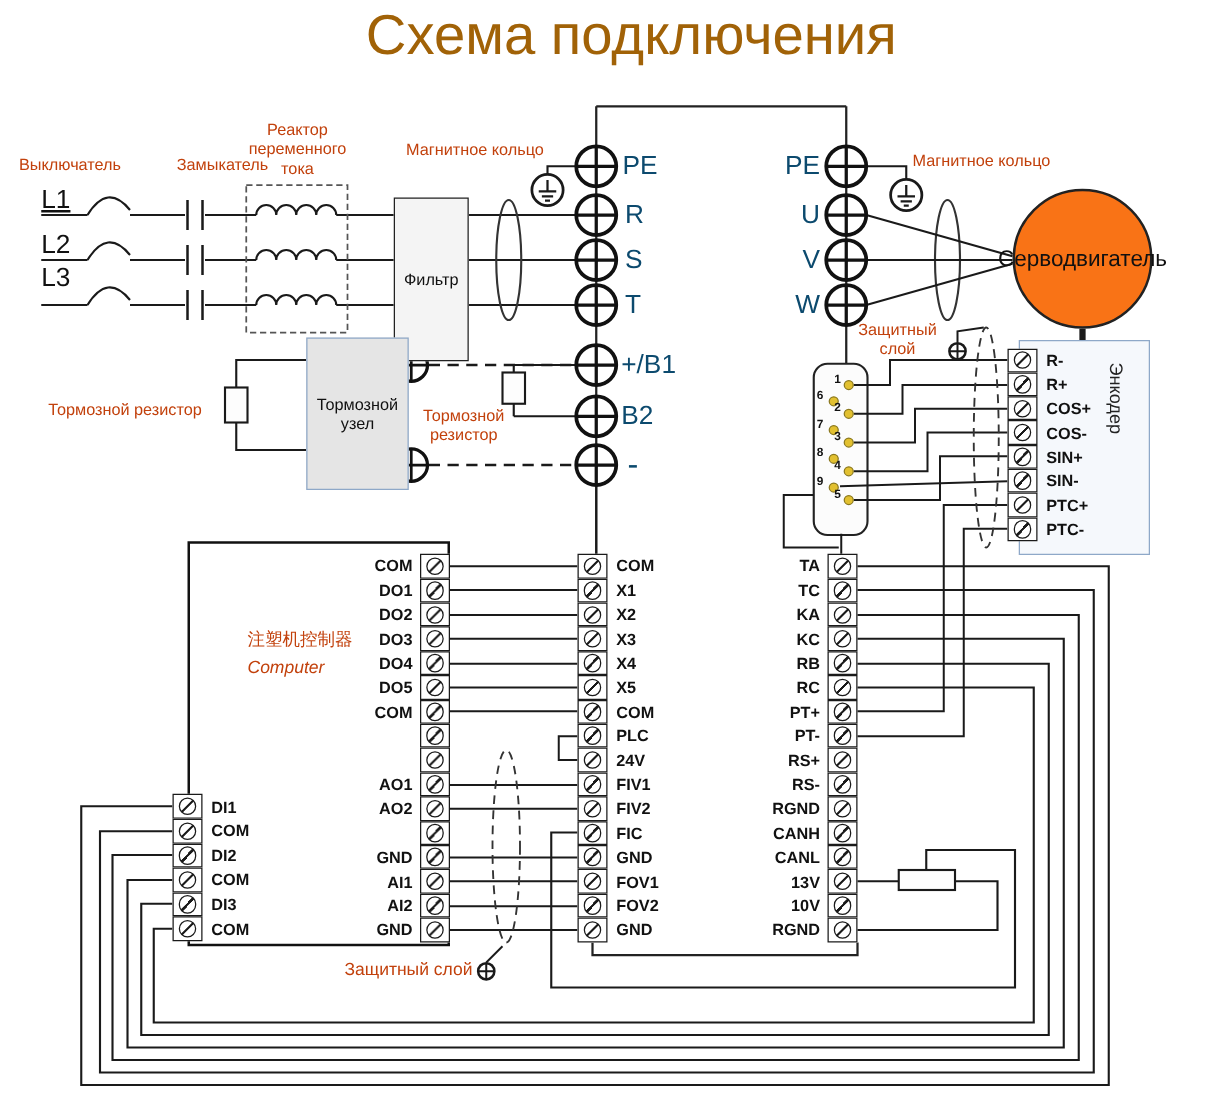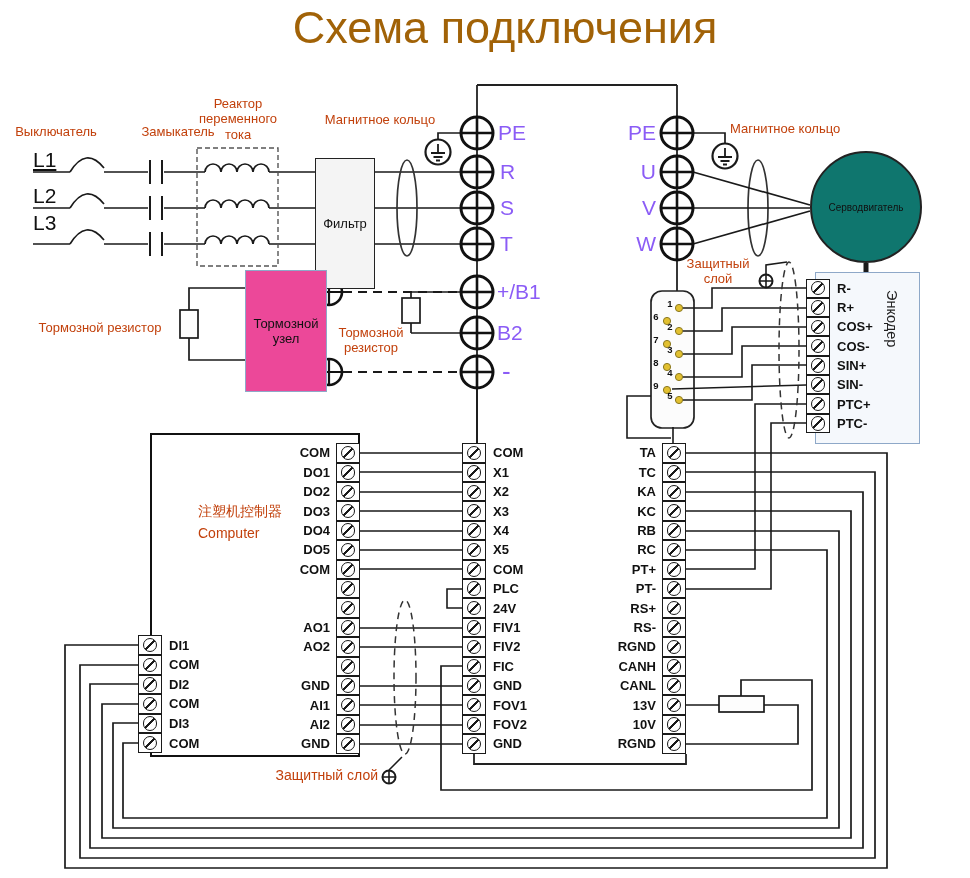--- a/index.html
+++ b/index.html
@@ -6,39 +6,39 @@
   #canvas{position:relative;width:970px;height:878px;background:#fff;overflow:hidden;
           font-family:"Liberation Sans",sans-serif;color:#111;}
   #wires{position:absolute;left:0;top:0;}
   .lbl{position:absolute;font:13px/1.18 "Liberation Sans",sans-serif;color:#c2410c;}
   .ctr{text-align:center;}
   .rgt{text-align:right;}
   .title{position:absolute;left:0;right:0;top:3px;text-align:center;
          font:400 45px/1.1 "Liberation Sans",sans-serif;color:#a16207;margin-left:40px;}
   .box{position:absolute;box-sizing:border-box;border:1.6px solid #222;background:#f4f4f4;
        display:flex;align-items:center;justify-content:center;font-size:13px;}
-  .bluebox{border:1.5px solid #8ea8c8;background:#ec4899;}
+  .bluebox{border:1.5px solid #8ea8c8;background:#e5e5e5;}
   .whitebox{background:#fff;border:2px solid #111;}
-  .bigterm{position:absolute;font:400 21px/1 "Liberation Sans",sans-serif;color:#8b5cf6;}
+  .bigterm{position:absolute;font:400 21px/1 "Liberation Sans",sans-serif;color:#0c4a6e;}
   .phase{position:absolute;left:33px;width:33px;font:400 21px/1 "Liberation Sans",sans-serif;}
   .strip{position:absolute;}
   .trow{display:flex;align-items:center;height:var(--rh,19.4px);}
   .screw{box-sizing:border-box;flex:0 0 24px;height:100%;border:1.5px solid #1a1a1a;background:#fff;
          display:flex;align-items:center;justify-content:center;}
   .screw::before{content:"";width:12.5px;height:12.5px;border:1.5px solid #1a1a1a;border-radius:50%;
          background:linear-gradient(135deg,transparent 44%,#1a1a1a 44%,#1a1a1a 56%,transparent 56%);}
   .tlabel{font:700 13px/1 "Liberation Sans",sans-serif;white-space:nowrap;}
   .tlabel.l{width:58px;text-align:right;margin-right:6px;}
   .tlabel.r{margin-left:7px;}
   .pincol{position:absolute;width:14px;}
   .prow{height:23px;display:flex;align-items:center;justify-content:center;
         font:700 9.5px "Liberation Sans",sans-serif;}
   .motor{position:absolute;left:810px;top:151px;width:112px;height:112px;border-radius:50%;
-         box-sizing:border-box;border:2px solid #222;background:#0f766e;
-         display:flex;align-items:center;justify-content:center;font-size:10px;}
+         box-sizing:border-box;border:2px solid #222;background:#f97316;
+         display:flex;align-items:center;justify-content:center;font-size:18px;}
   .venc{position:absolute;left:884px;top:290px;height:140px;writing-mode:vertical-rl;
         display:flex;align-items:center;font-size:14.5px;color:#222;}
 </style>
 </head>
 <body>
 
 <div id="canvas">
 
   <svg id="wires" width="970" height="878" viewBox="0 0 970 878">
     <defs>
@@ -211,21 +211,21 @@
     <span>Серводвигатель</span>
   </div>
 
   <div class="lbl ctr" style="left:686px;top:256px;width:64px;">Защитный слой</div>
 
   <div class="box bluebox" style="left:815px;top:272px;width:105px;height:172px;background:#f5f8fc;"></div>
   <div class="venc">Энкодер</div>
 
   <div class="box whitebox" style="left:150px;top:433px;width:210px;height:324px;"></div>
   <div class="lbl" style="left:198px;top:503px;font-size:14px;">注塑机控制器</div>
-  <div class="lbl" style="left:198px;top:525px;font-size:14px;">Computer</div>
+  <div class="lbl" style="left:198px;top:525px;font-size:14px;font-style:italic;">Computer</div>
 
   <div class="strip" style="left:272px;top:443.3px;--rh:19.4px;">
 
   <div class="trow">
       <span class="tlabel l">COM</span>
       <span class="screw"></span>
     </div>
       <div class="trow">
       <span class="tlabel l">DO1</span>
       <span class="screw"></span>

